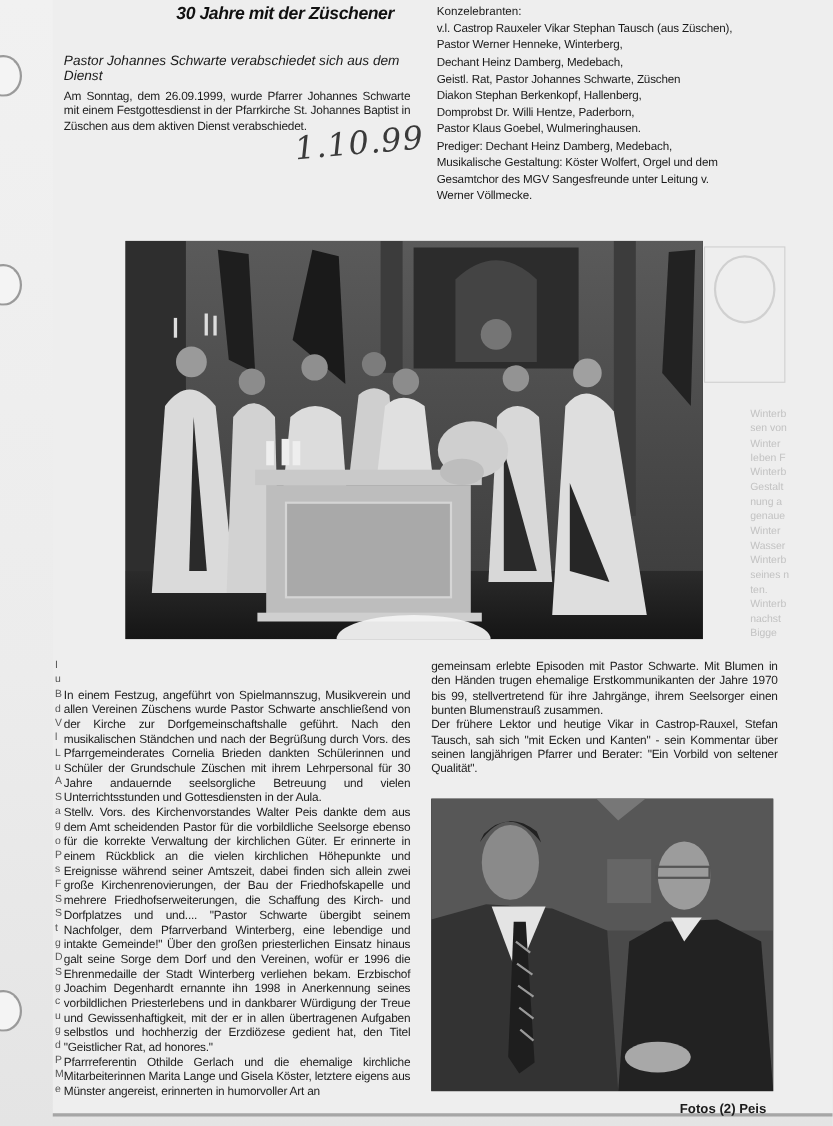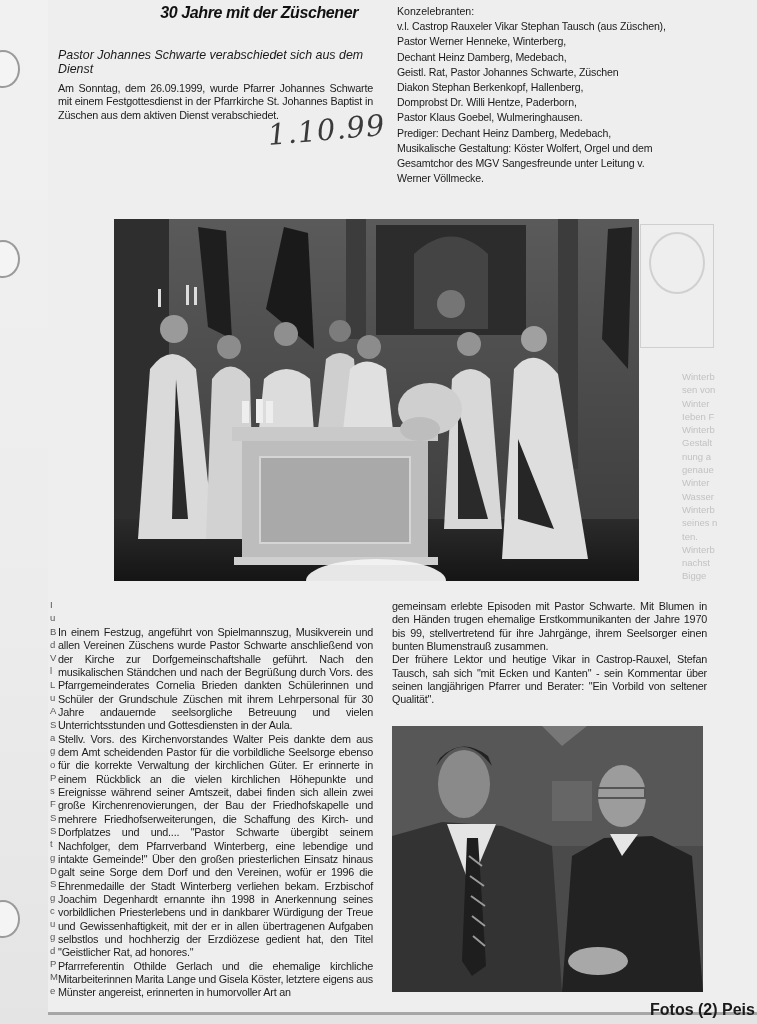--- a/index.html
+++ b/index.html
@@ -59,21 +59,21 @@
     .photo-main { left: 114px; top: 219px; width: 525px; height: 362px; }
     .photo-portrait { left: 392px; top: 726px; width: 311px; height: 266px; }
 
     .col-text {
       position: absolute; font-size: 10.8px; line-height: 13.35px; text-align: justify; letter-spacing: -0.2px;
     }
     .col-left { left: 58px; top: 626px; width: 315px; }
     .col-right { left: 392px; top: 600px; width: 315px; }
     .col-text p { margin: 0; }
     .caption {
-      position: absolute; left: 618px; top: 1001px; font-weight: bold; font-size: 16px; color: #1a1a1a; margin-left: 32px;
+      position: absolute; left: 618px; top: 1001px; font-weight: bold; font-size: 12px; color: #1a1a1a;
     }
     .ghost-box {
       position: absolute; left: 640px; top: 224px; width: 72px; height: 122px;
       border: 1px solid #cfcfcf;
     }
     .ghost-circle {
       position: absolute; left: 649px; top: 232px; width: 52px; height: 58px;
       border: 2px solid #d0d0d0; border-radius: 50%;
     }
     .ghost-text {

